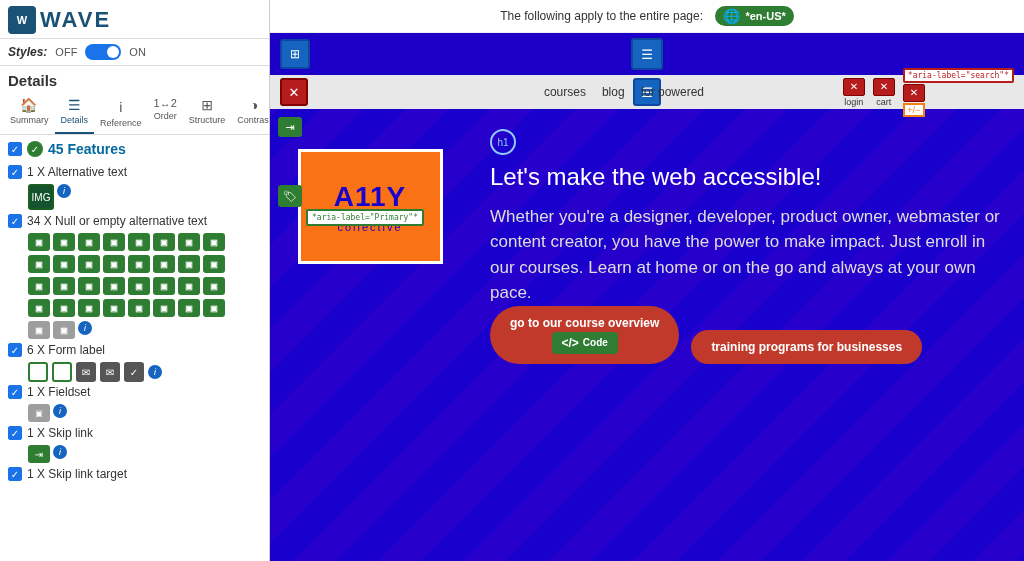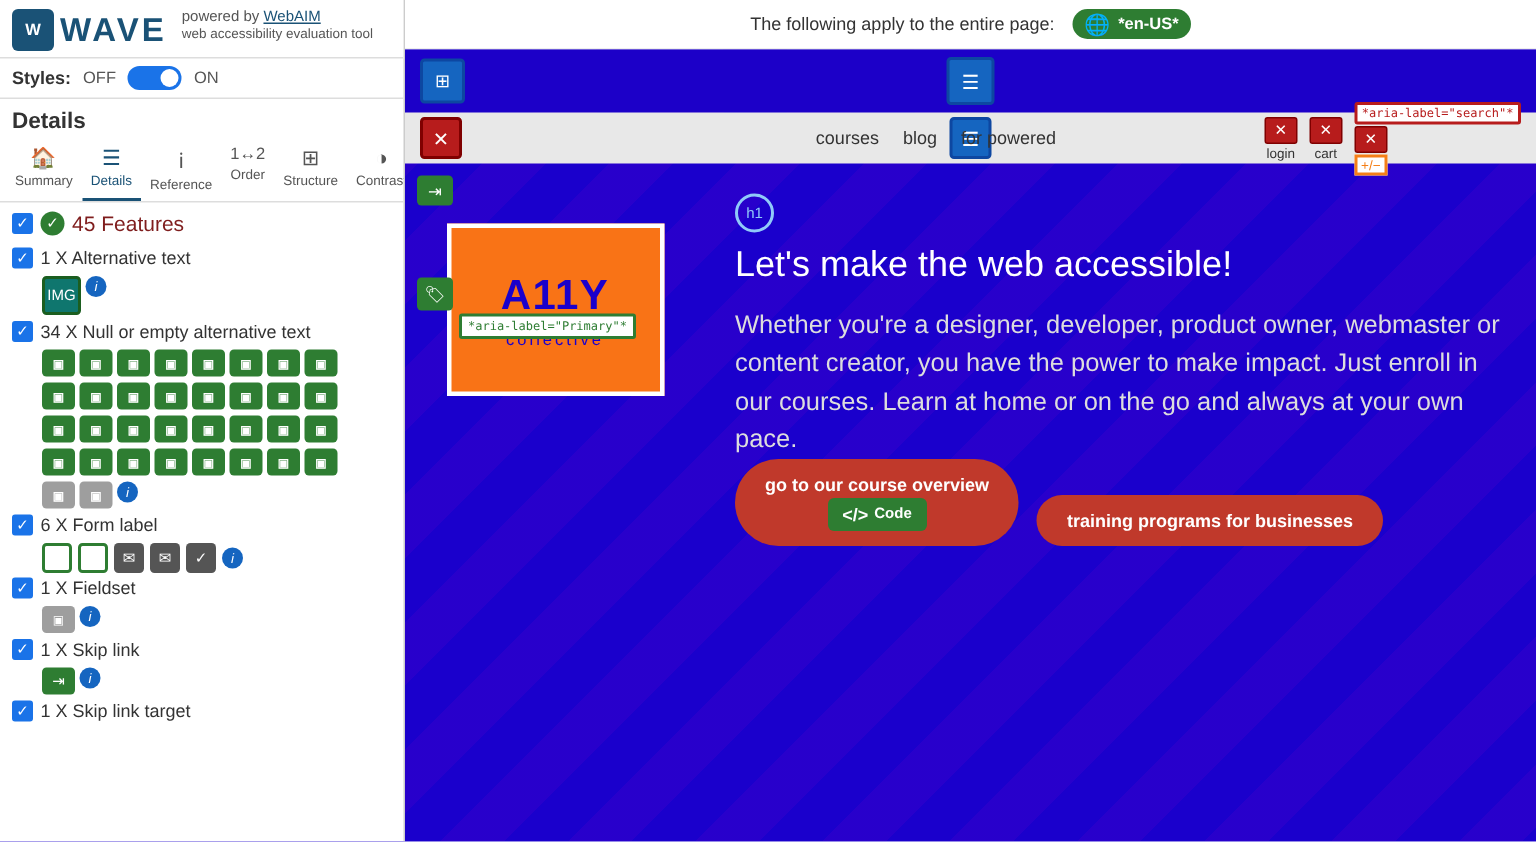--- a/index.html
+++ b/index.html
@@ -94,20 +94,21 @@
       padding: 5px 8px;
       border-bottom: 1px solid #ddd;
       display: flex;
       align-items: center;
       gap: 8px;
     }
     .styles-label {
       font-size: 12px;
       font-weight: bold;
       color: #333;
+      font-style: italic;
     }
     .toggle-off {
       font-size: 11px;
       color: #555;
     }
     .toggle-switch {
       width: 36px;
       height: 16px;
       background: #1a73e8;
       border-radius: 8px;
@@ -188,22 +189,22 @@
     .green-check-circle {
       width: 16px; height: 16px;
       background: #2e7d32;
       border-radius: 50%;
       display: inline-flex; align-items: center; justify-content: center;
       color: #fff;
       font-size: 10px;
     }
     .features-count {
       font-size: 14px;
-      font-weight: normal;
-      color: #7f1d1d;
+      font-weight: bold;
+      color: #0369a1;
     }
 
     
     .feature-item {
       display: flex;
       align-items: flex-start;
       gap: 5px;
       margin-bottom: 5px;
     }
     .feature-item-label {
@@ -343,26 +344,20 @@
 </head>
 <body>
 
 <div id="left-panel">
 
   <div class="wave-header">
     <div class="wave-logo">
       <div class="wave-logo-icon">W</div>
       <div class="wave-logo-text">WAVE</div>
     </div>
-    <div>
-      <div class="wave-powered">
-        <span>powered by</span> <a href="#">WebAIM</a>
-      </div>
-      <div class="wave-subtitle">web accessibility evaluation tool</div>
-    </div>
   </div>
 
 
   <div class="styles-bar">
     <span class="styles-label">Styles:</span>
     <span class="toggle-off">OFF</span>
     <div class="toggle-switch"></div>
     <span class="toggle-on">ON</span>
   </div>
 
@@ -401,21 +396,21 @@
       <div class="checkbox-blue">✓</div>
       <div class="green-check-circle">✓</div>
       <span class="features-count">45 Features</span>
     </div>
 
     <div class="feature-item">
       <div class="checkbox-blue">✓</div>
       <span class="feature-item-label">1 X Alternative text</span>
     </div>
     <div class="icon-grid">
-      <div class="nav-icon-box-small" style="background:#0f766e;border-color:#1b5e20;font-size:10px;">IMG</div>
+      <div class="nav-icon-box-small" style="background:#14532d;border-color:#1b5e20;font-size:10px;">IMG</div>
       <span class="info-icon">i</span>
     </div>
 
     <div class="feature-item">
       <div class="checkbox-blue">✓</div>
       <span class="feature-item-label">34 X Null or empty alternative text</span>
     </div>
     <div class="icon-grid">
       <div class="icon-chip">▣</div>
       <div class="icon-chip">▣</div>

